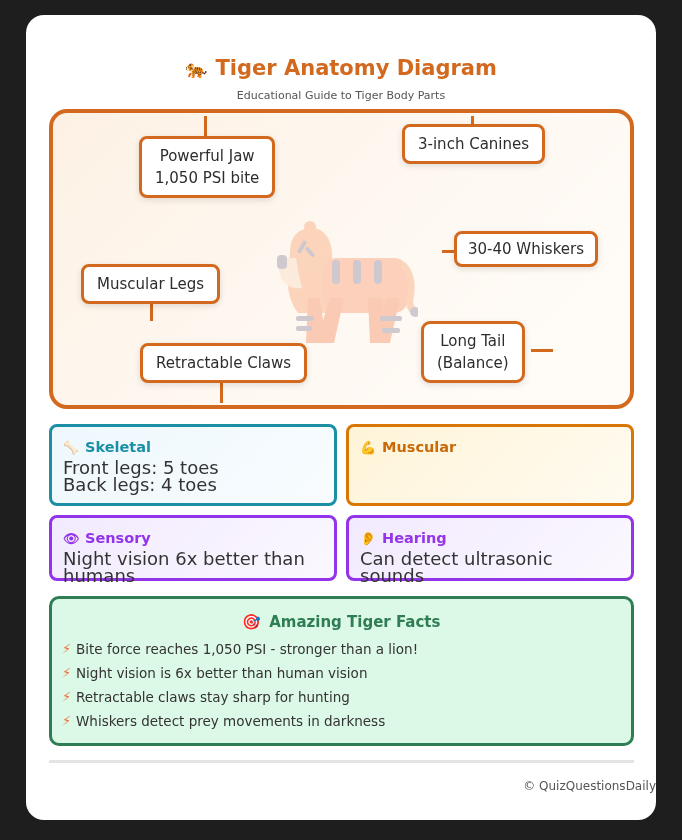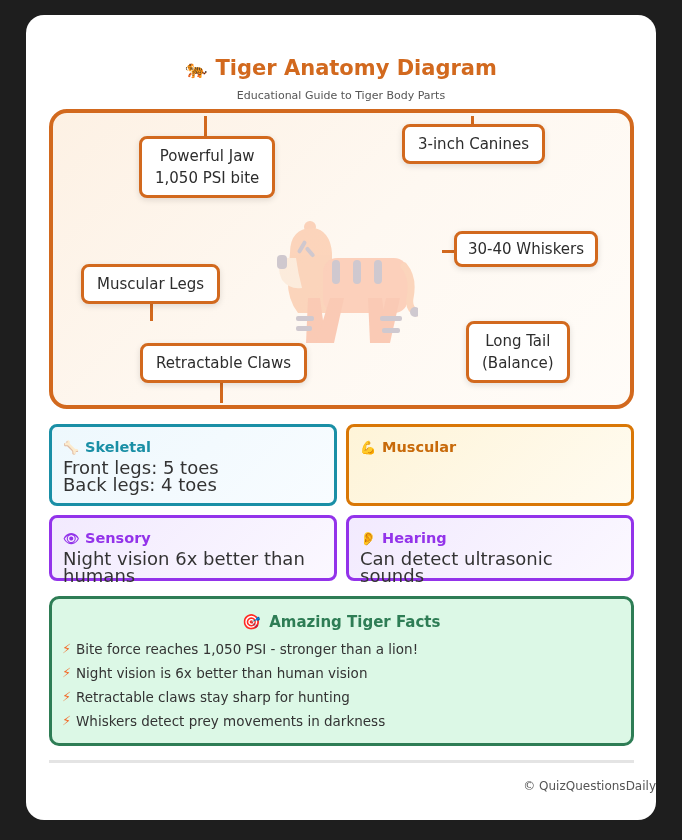--- a/index.html
+++ b/index.html
@@ -125,21 +125,21 @@
     </div>
     <div class="label" style="left:401px; top:118px; padding:4px 11px;">
       <div>30-40 Whiskers</div>
     </div>
     <div class="label" style="left:28px; top:151px;">
       <div>Muscular Legs</div>
     </div>
     <div class="label" style="left:87px; top:230px;">
       <div>Retractable Claws</div>
     </div>
-    <div class="label" style="left:413px; top:208px;">
+    <div class="label" style="left:368px; top:208px;border-radius:9px;">
       <div>Long Tail</div>
       <div>(Balance)</div>
     </div>
   </div>
 
   <div class="info-card skeletal">
     <div class="info-head">
       <span class="info-icon">🦴</span>
       <span>Skeletal</span>
     </div>

